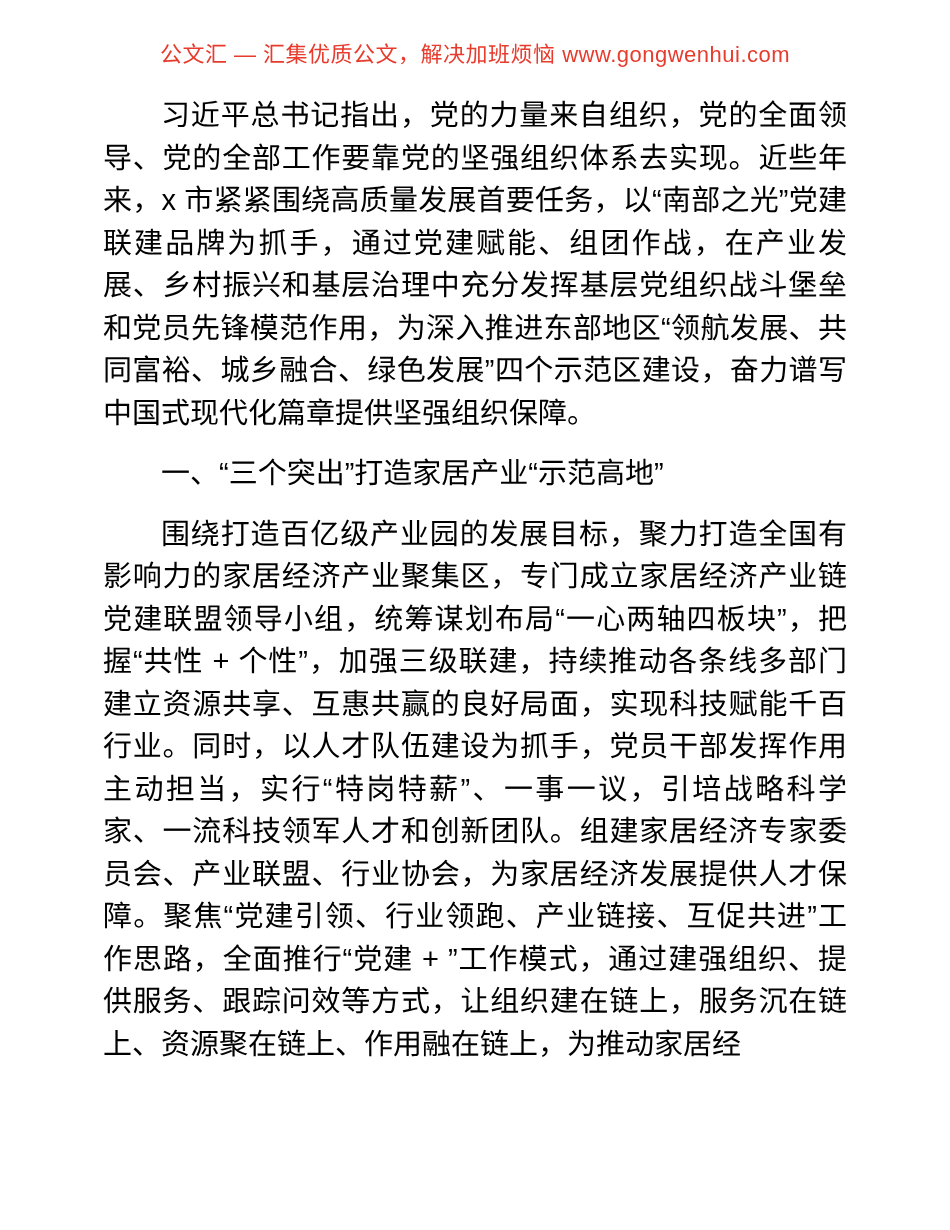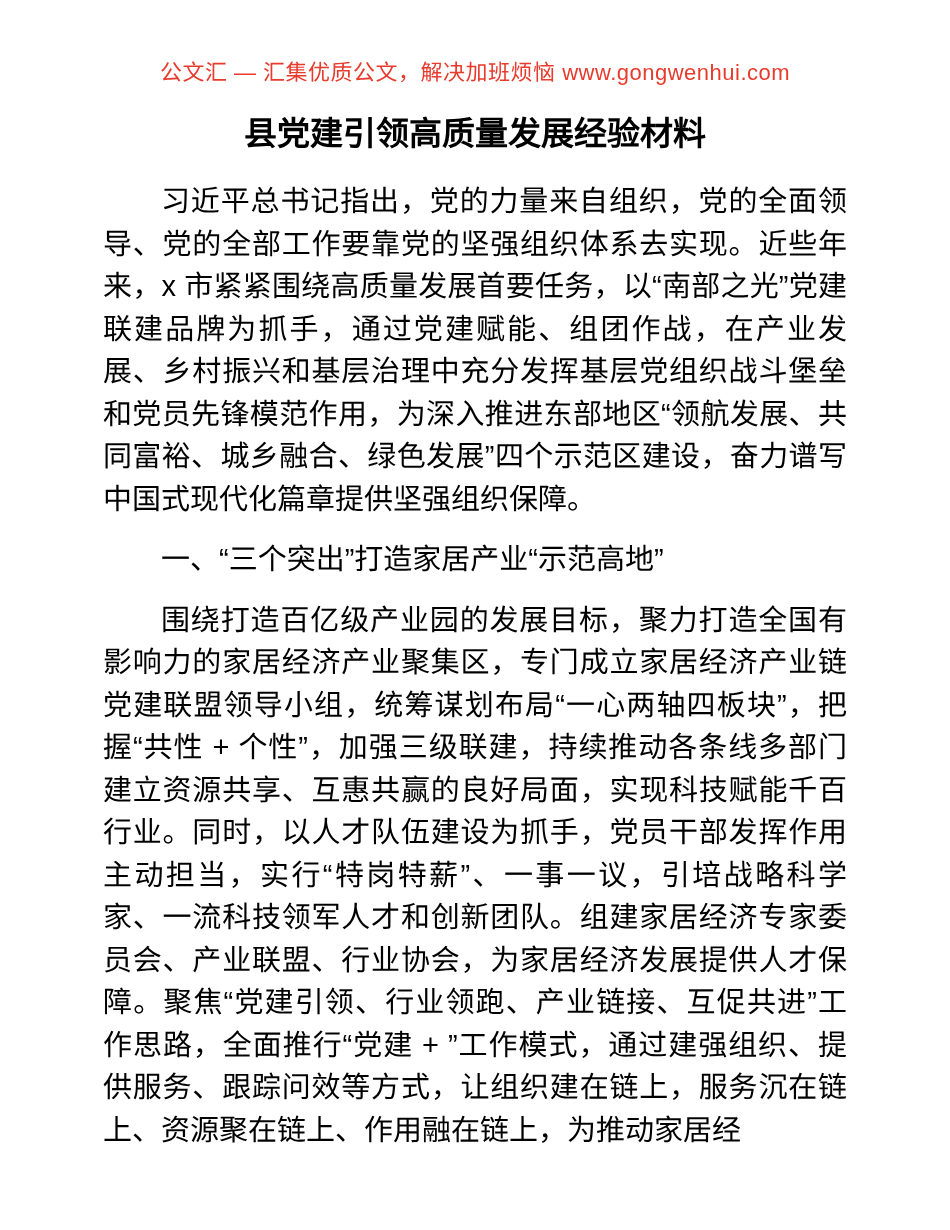--- a/index.html
+++ b/index.html
@@ -17,21 +17,21 @@
     position:relative;
     width:950px;
     height:1230px;
     background:var(--bg);
     color:var(--text);
     font-family:"Liberation Sans","DejaVu Sans",sans-serif;
     overflow:hidden;
     box-sizing:border-box;
   }
   .watermark{
-    padding-top:58px;
+    padding-top:40px;
     text-align:center;
     font-size:22px;
     line-height:30px;
     letter-spacing:0.5px;
     color:var(--accent);
     white-space:nowrap;
   }
   .doc-title{
     margin:24px 0 0 0;
     text-align:center;
@@ -59,21 +59,20 @@
     text-indent:2em;
   }
 </style>
 </head>
 <body>
 
 <div class="page">
 
   <div class="watermark">公文汇 — 汇集优质公文，解决加班烦恼 www.gongwenhui.com</div>
 
-  <h1 class="doc-title">县党建引领高质量发展经验材料</h1>
 
   <div class="content">
 
     <p>习近平总书记指出，党的力量来自组织，党的全面领导、党的全部工作要靠党的坚强组织体系去实现。近些年来，x 市紧紧围绕高质量发展首要任务，以“南部之光”党建联建品牌为抓手，通过党建赋能、组团作战，在产业发展、乡村振兴和基层治理中充分发挥基层党组织战斗堡垒和党员先锋模范作用，为深入推进东部地区“领航发展、共同富裕、城乡融合、绿色发展”四个示范区建设，奋力谱写中国式现代化篇章提供坚强组织保障。</p>
 
     <h2 class="section-heading">一、“三个突出”打造家居产业“示范高地”</h2>
 
     <p>围绕打造百亿级产业园的发展目标，聚力打造全国有影响力的家居经济产业聚集区，专门成立家居经济产业链党建联盟领导小组，统筹谋划布局“一心两轴四板块”，把握“共性 + 个性”，加强三级联建，持续推动各条线多部门建立资源共享、互惠共赢的良好局面，实现科技赋能千百行业。同时，以人才队伍建设为抓手，党员干部发挥作用主动担当，实行“特岗特薪”、一事一议，引培战略科学家、一流科技领军人才和创新团队。组建家居经济专家委员会、产业联盟、行业协会，为家居经济发展提供人才保障。聚焦“党建引领、行业领跑、产业链接、互促共进”工作思路，全面推行“党建 + ”工作模式，通过建强组织、提供服务、跟踪问效等方式，让组织建在链上，服务沉在链上、资源聚在链上、作用融在链上，为推动家居经</p>
 
   </div>

